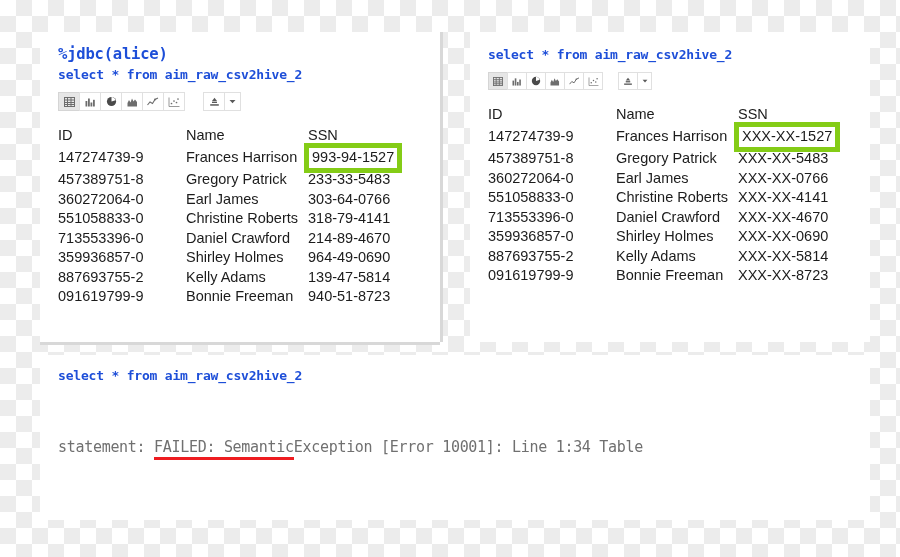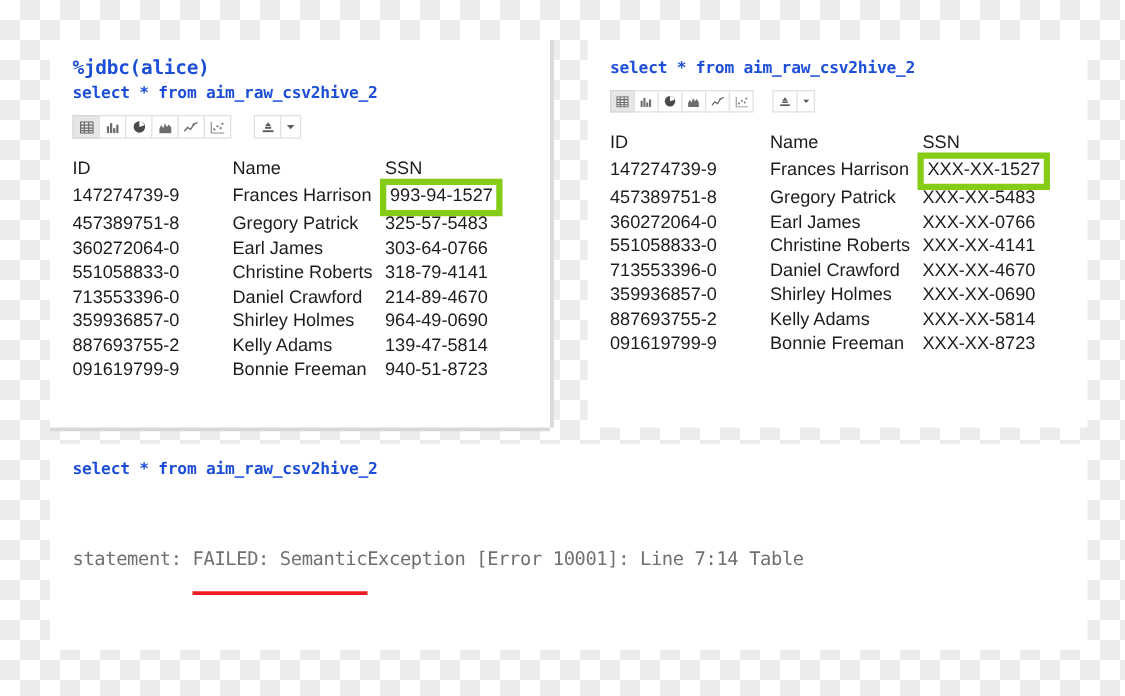--- a/index.html
+++ b/index.html
@@ -139,21 +139,21 @@
     font-family: "DejaVu Sans Mono", "Liberation Mono", monospace;
     font-size: 15px;
     line-height: 23.5px;
     color: #707070;
     white-space: pre;
     margin-top: 2px;
     letter-spacing: -0.3px;
   }
   .err-underline {
     border-bottom: 3px solid #ee1c20;
-    padding-bottom: 17px;
+    padding-bottom: 1px;
   }
 </style>
 </head>
 <body>
 
 <div class="panel" id="panel-alice">
   <div style="padding:12px 0 0 18px;">
     <div class="code-header code-line-1">%jdbc(alice)</div>
     <div class="code-header code-line-2">select * from aim_raw_csv2hive_2</div>
 
@@ -248,21 +248,21 @@
       </thead>
       <tbody>
         <tr>
           <td>147274739-9</td>
           <td>Frances Harrison</td>
           <td class="ssn-cell"><span class="hl-box">993-94-1527</span></td>
         </tr>
         <tr>
           <td>457389751-8</td>
           <td>Gregory Patrick</td>
-          <td class="ssn-cell">325-57-5483</td>
+          <td class="ssn-cell">233-33-5483</td>
         </tr>
         <tr>
           <td>360272064-0</td>
           <td>Earl James</td>
           <td class="ssn-cell">303-64-0766</td>
         </tr>
         <tr>
           <td>551058833-0</td>
           <td>Christine Roberts</td>
           <td class="ssn-cell">318-79-4141</td>
@@ -429,18 +429,18 @@
       </tbody>
     </table>
   </div>
 </div>
 
 <div class="panel" id="panel-charles">
   <div style="padding:10px 0 0 18px;">
     <div class="code-header code-line-2">select * from aim_raw_csv2hive_2</div>
 
     <div class="error-body">
-      <div><span>statement: </span><span class="err-underline">FAILED: Semantic</span><span>Exception [Error 10001]: Line 7:14 Table</span></div>
+      <div><span>statement: </span><span class="err-underline">FAILED: Semantic</span><span>Exception [Error 10001]: Line 1:34 Table</span></div>
       
       
     </div>
   </div>
 </div>
 
 </body></html>

